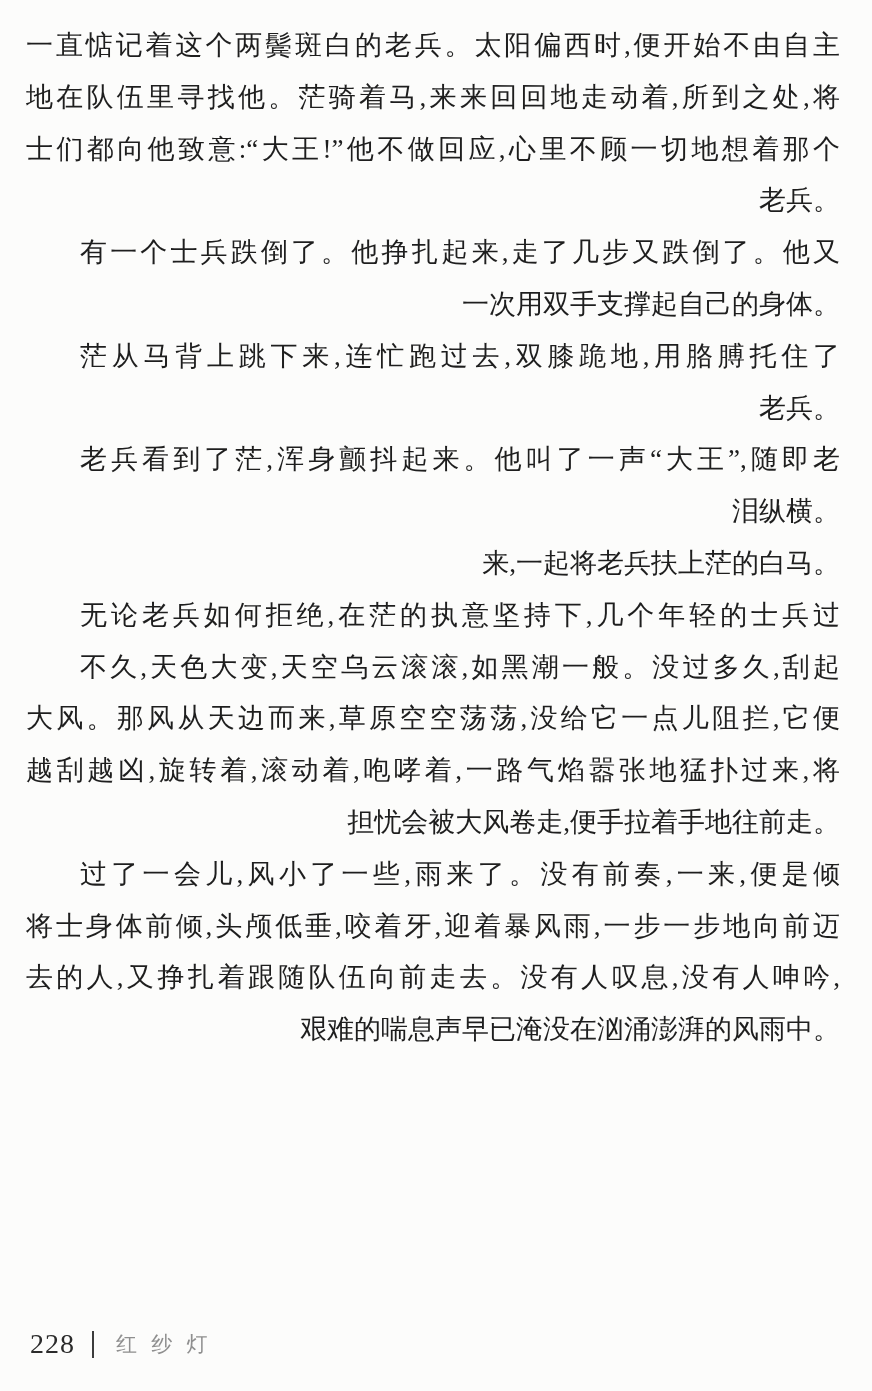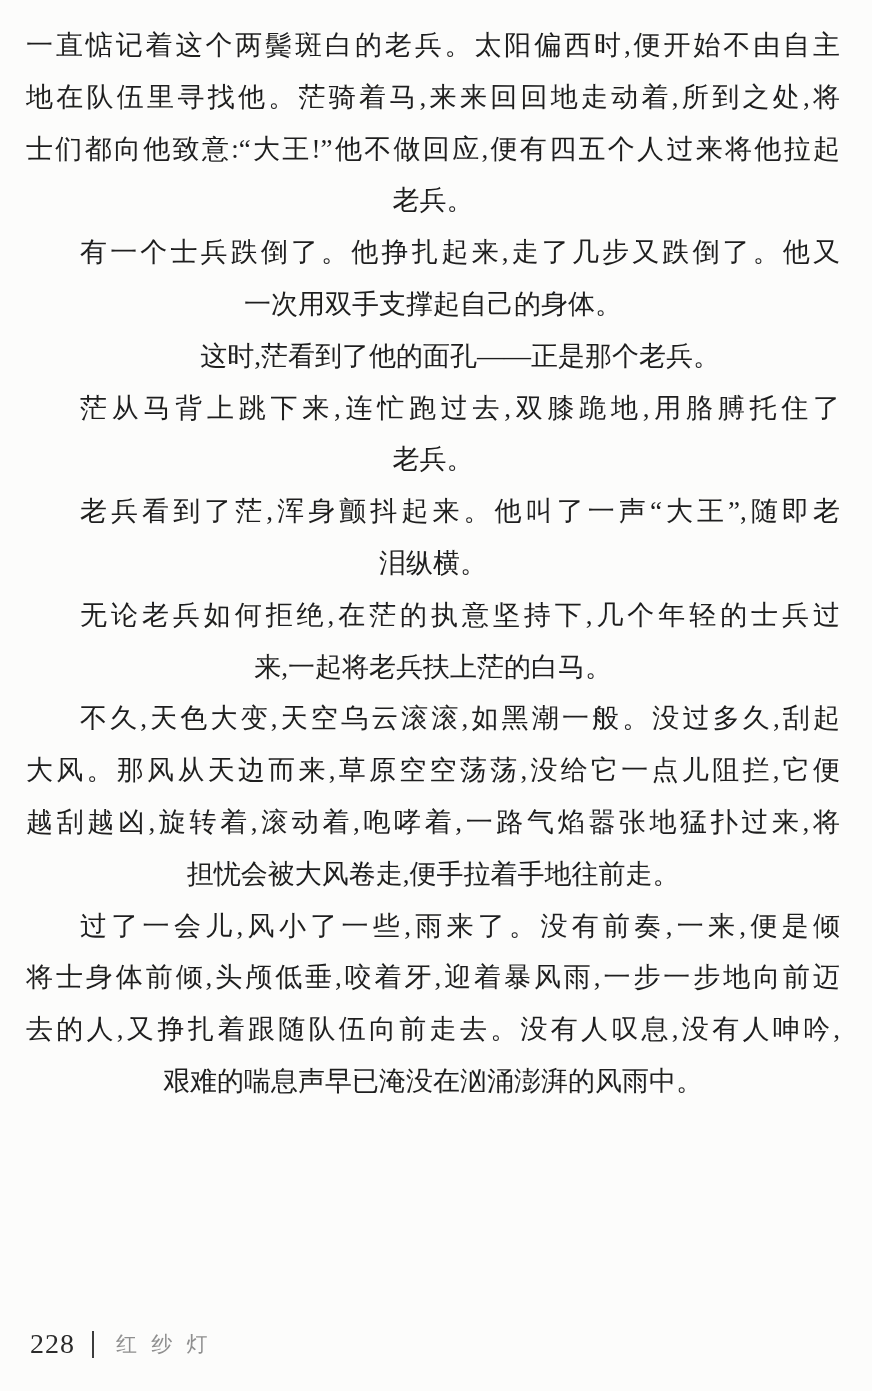--- a/index.html
+++ b/index.html
@@ -20,21 +20,21 @@
     position: absolute;
     left: 26px;
     top: 20px;
     width: 814px;
     font-size: 27px;
     line-height: 51.8px;
     color: #1e1e1e;
   }
   .line {
     width: 814px;
-    text-align: center;
+    text-align: right;
   }
   .line.fill {
     text-align: justify;
     text-align-last: justify;
     -moz-text-align-last: justify;
   }
   .line.indent {
     text-indent: 2em;
   }
   .footer {
@@ -66,31 +66,30 @@
     text-align: right;
   }
 </style>
 </head>
 <body>
 
 <div class="page">
   <div class="text-block" id="text-block">
       <div class="line fill">一直惦记着这个两鬓斑白的老兵。太阳偏西时,便开始不由自主</div>
       <div class="line fill">地在队伍里寻找他。茫骑着马,来来回回地走动着,所到之处,将</div>
-      <div class="line fill">士们都向他致意:“大王!”他不做回应,便有四五个人过来将他拉起</div>
+      <div class="line fill">士们都向他致意:“大王!”他不做回应,心里不顾一切地想着那个</div>
       <div class="line">老兵。</div>
       <div class="line indent fill">有一个士兵跌倒了。他挣扎起来,走了几步又跌倒了。他又</div>
       <div class="line">一次用双手支撑起自己的身体。</div>
-      <div class="line indent">这时,茫看到了他的面孔——正是那个老兵。</div>
       <div class="line indent fill">茫从马背上跳下来,连忙跑过去,双膝跪地,用胳膊托住了</div>
       <div class="line">老兵。</div>
       <div class="line indent fill">老兵看到了茫,浑身颤抖起来。他叫了一声“大王”,随即老</div>
       <div class="line">泪纵横。</div>
+      <div class="line">来,一起将老兵扶上茫的白马。</div>
       <div class="line indent fill">无论老兵如何拒绝,在茫的执意坚持下,几个年轻的士兵过</div>
-      <div class="line">来,一起将老兵扶上茫的白马。</div>
       <div class="line indent fill">不久,天色大变,天空乌云滚滚,如黑潮一般。没过多久,刮起</div>
       <div class="line fill">大风。那风从天边而来,草原空空荡荡,没给它一点儿阻拦,它便</div>
       <div class="line fill">越刮越凶,旋转着,滚动着,咆哮着,一路气焰嚣张地猛扑过来,将</div>
       <div class="line">担忧会被大风卷走,便手拉着手地往前走。</div>
       <div class="line indent fill">过了一会儿,风小了一些,雨来了。没有前奏,一来,便是倾</div>
       <div class="line fill">将士身体前倾,头颅低垂,咬着牙,迎着暴风雨,一步一步地向前迈</div>
       <div class="line fill">去的人,又挣扎着跟随队伍向前走去。没有人叹息,没有人呻吟,</div>
       <div class="line">艰难的喘息声早已淹没在汹涌澎湃的风雨中。</div>
     </div>
   <div class="footer">

